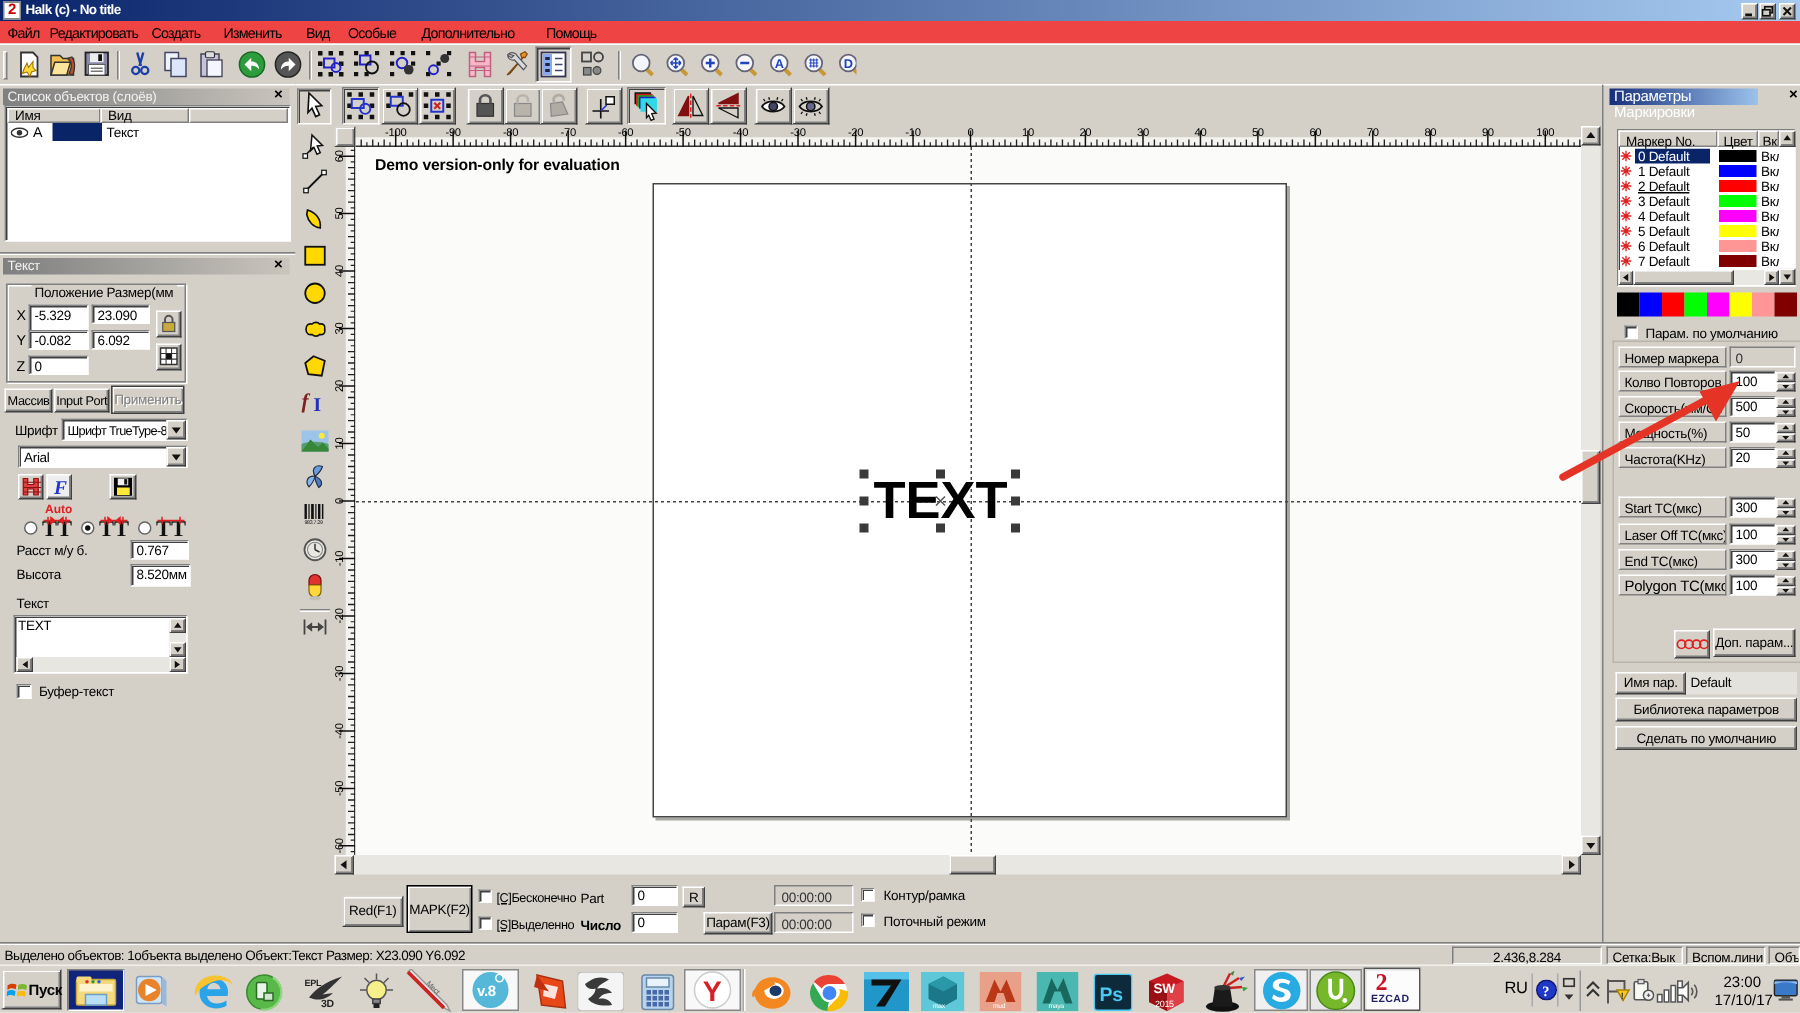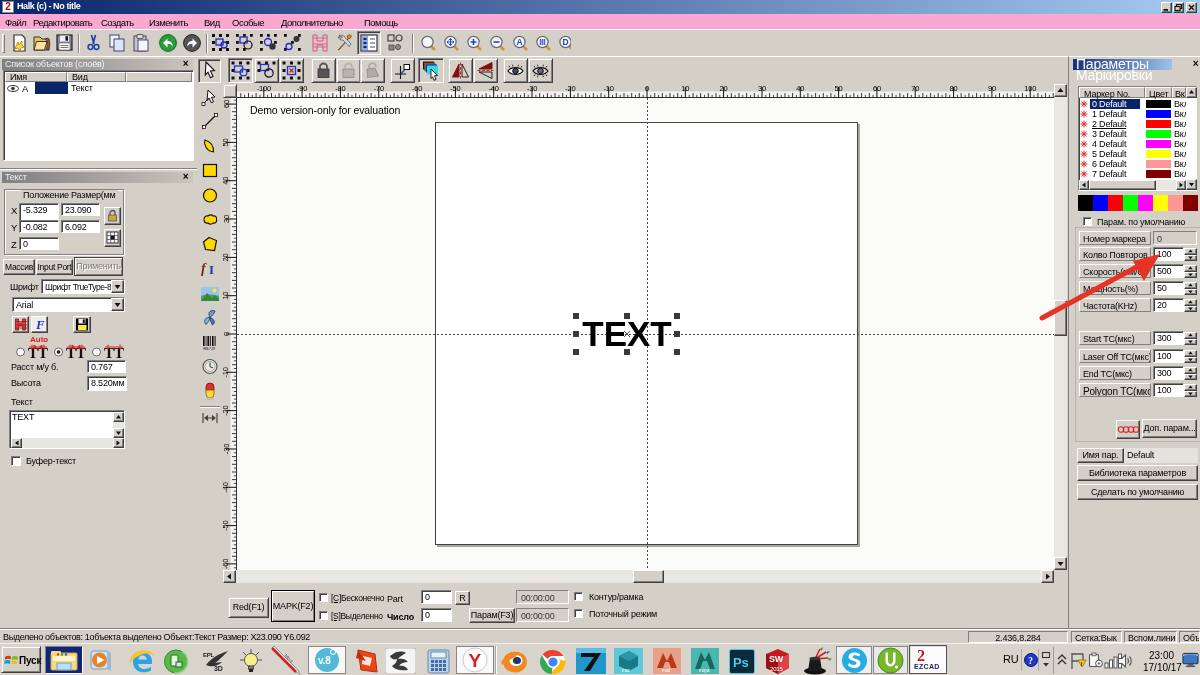--- a/index.html
+++ b/index.html
@@ -25,21 +25,21 @@
         </svg></div>
   <div class="abs raised" style="left:1173px;top:2px;width:11px;height:11px;"><svg width="9" height="9" viewBox="0 0 9 9">
           <rect x="2.5" y="1.5" width="5" height="4" fill="none" stroke="#111" stroke-width="1.1"></rect>
           <rect x="1" y="3.5" width="5" height="4" fill="#d4d0c8" stroke="#111" stroke-width="1.1"></rect>
         </svg></div>
   <div class="abs raised" style="left:1186px;top:2px;width:11px;height:11px;"><svg width="9" height="9" viewBox="0 0 9 9">
           <path d="M2 2 L7 7 M7 2 L2 7" stroke="#111" stroke-width="1.4"></path>
         </svg></div>
 </div>
 
-<div class="abs" id="menubar" style="left:0;top:14px;width:1200px;height:15px;background:#f9a8d4;font-size:9.5px;letter-spacing:-0.5px;">
+<div class="abs" id="menubar" style="left:0;top:14px;width:1200px;height:15px;background:#ef4444;font-size:9.5px;letter-spacing:-0.5px;">
   <span class="abs" style="left:5px;top:3px;">Файл</span>
   <span class="abs" style="left:33px;top:3px;">Редактировать</span>
   <span class="abs" style="left:101px;top:3px;">Создать</span>
   <span class="abs" style="left:149px;top:3px;">Изменить</span>
   <span class="abs" style="left:204px;top:3px;">Вид</span>
   <span class="abs" style="left:232px;top:3px;">Особые</span>
   <span class="abs" style="left:281px;top:3px;">Дополнительно</span>
   <span class="abs" style="left:364px;top:3px;">Помощь</span>
 </div>
 
@@ -904,21 +904,21 @@
   <line x1="10.8" y1="2.2" x2="14" y2="2.2" stroke="#222" stroke-width="0.8"></line>
   </svg>
 
   <div class="abs" style="left:14px;top:14px;width:817px;height:472px;background:#fbfbf9;overflow:hidden;">
 
     <div class="abs" style="left:198px;top:24px;width:423px;height:423px;background:#fff;border:1px solid #444;box-shadow:2px 2px 0 #a8a8a0;"></div>
 
     <div class="abs" style="left:410px;top:0;width:1px;height:472px;background-image:repeating-linear-gradient(to bottom,#444 0 2px,transparent 2px 4px);"></div>
     <div class="abs" style="left:0;top:236px;width:817px;height:1px;background-image:repeating-linear-gradient(to right,#444 0 2px,transparent 2px 4px);"></div>
 
-    <div class="abs" style="left:13px;top:6px;font-size:10.5px;font-weight:normal;letter-spacing:-0.1px;">Demo version-only for evaluation</div>
+    <div class="abs" style="left:13px;top:6px;font-size:10.5px;font-weight:bold;letter-spacing:-0.1px;">Demo version-only for evaluation</div>
 
     <div class="abs" style="left:340px;top:218px;width:100px;text-align:center;font-size:35px;font-weight:bold;letter-spacing:0;line-height:35px;font-family:'Liberation Sans',sans-serif;">TEXT</div>
     <svg class="abs" style="left:385px;top:231px" width="10" height="10" viewBox="0 0 10 10">
           <path d="M2 2 L8 8 M8 2 L2 8" stroke="#555" stroke-width="1"></path>
         </svg>
 
     <div class="abs" style="left:336px;top:215px;width:6px;height:6px;background:#3a3a3a;"></div>
     <div class="abs" style="left:387px;top:215px;width:6px;height:6px;background:#3a3a3a;"></div>
     <div class="abs" style="left:437px;top:215px;width:6px;height:6px;background:#3a3a3a;"></div>
     <div class="abs" style="left:336px;top:233px;width:6px;height:6px;background:#3a3a3a;"></div>
@@ -964,21 +964,21 @@
   <div class="abs raised" style="left:272px;top:24px;width:46px;height:15px;font-size:9px;text-align:center;line-height:13px;">Парам(F3)</div>
   <div class="abs sunkg" style="left:319px;top:6px;width:53px;height:14px;font-size:9px;padding:2px 0 0 4px;color:#333;">00:00:00</div>
   <div class="abs sunkg" style="left:319px;top:24px;width:53px;height:14px;font-size:9px;padding:2px 0 0 4px;color:#333;">00:00:00</div>
   <div class="abs sunk" style="left:377px;top:8px;width:9px;height:9px;"></div>
   <div class="abs" style="left:392px;top:8px;font-size:9px;">Контур/рамка</div>
   <div class="abs sunk" style="left:377px;top:25px;width:9px;height:9px;"></div>
   <div class="abs" style="left:392px;top:25px;font-size:9px;">Поточный режим</div>
 </div>
 
 <div class="abs" id="rightpanel" style="left:1068px;top:56px;width:132px;height:572px;background:#d4d0c8;border-left:1px solid #808080;border-top:1px solid #fff;">
-  <div class="abs" style="left:4px;top:2px;width:99px;height:11px;background:linear-gradient(to right,#16307c,#9cc2ec);color:#fff;font-size:14px;padding-left:3px;line-height:11px;">Параметры Маркировки</div>
+  <div class="abs" style="left:4px;top:2px;width:99px;height:11px;background:linear-gradient(to right,#16307c,#9cc2ec);color:#fff;font-size:10px;padding-left:3px;line-height:11px;">Параметры Маркировки</div>
   <div class="abs" style="left:121px;top:2px;width:11px;height:11px;color:#000;font-size:10px;line-height:10px;font-weight:bold;text-align:center;">×</div>
 
   <div class="abs sunk" style="left:9px;top:29px;width:119px;height:105px;background:#fff;">
     <div class="abs" style="left:0px;top:0px;width:66px;height:11px;background:#d4d0c8;border:1px solid;border-color:#fff #808080 #808080 #fff;font-size:9px;padding:1px 0 0 4px;">Маркер No.</div>
     <div class="abs" style="left:66px;top:0px;width:27px;height:11px;background:#d4d0c8;border:1px solid;border-color:#fff #808080 #808080 #fff;font-size:9px;padding:1px 0 0 3px;">Цвет</div>
     <div class="abs" style="left:93px;top:0px;width:14px;height:11px;background:#d4d0c8;border:1px solid;border-color:#fff #808080 #808080 #fff;font-size:9px;padding:1px 0 0 2px;overflow:hidden;">Вкл</div>
     <div class="abs raised" style="left:107px;top:0px;width:11px;height:11px;"><svg width="9" height="9" viewBox="0 0 9 9">
             <path d="M4.5 2 L7 5.5 L2 5.5 Z" fill="#111"></path>
           </svg></div>
 

